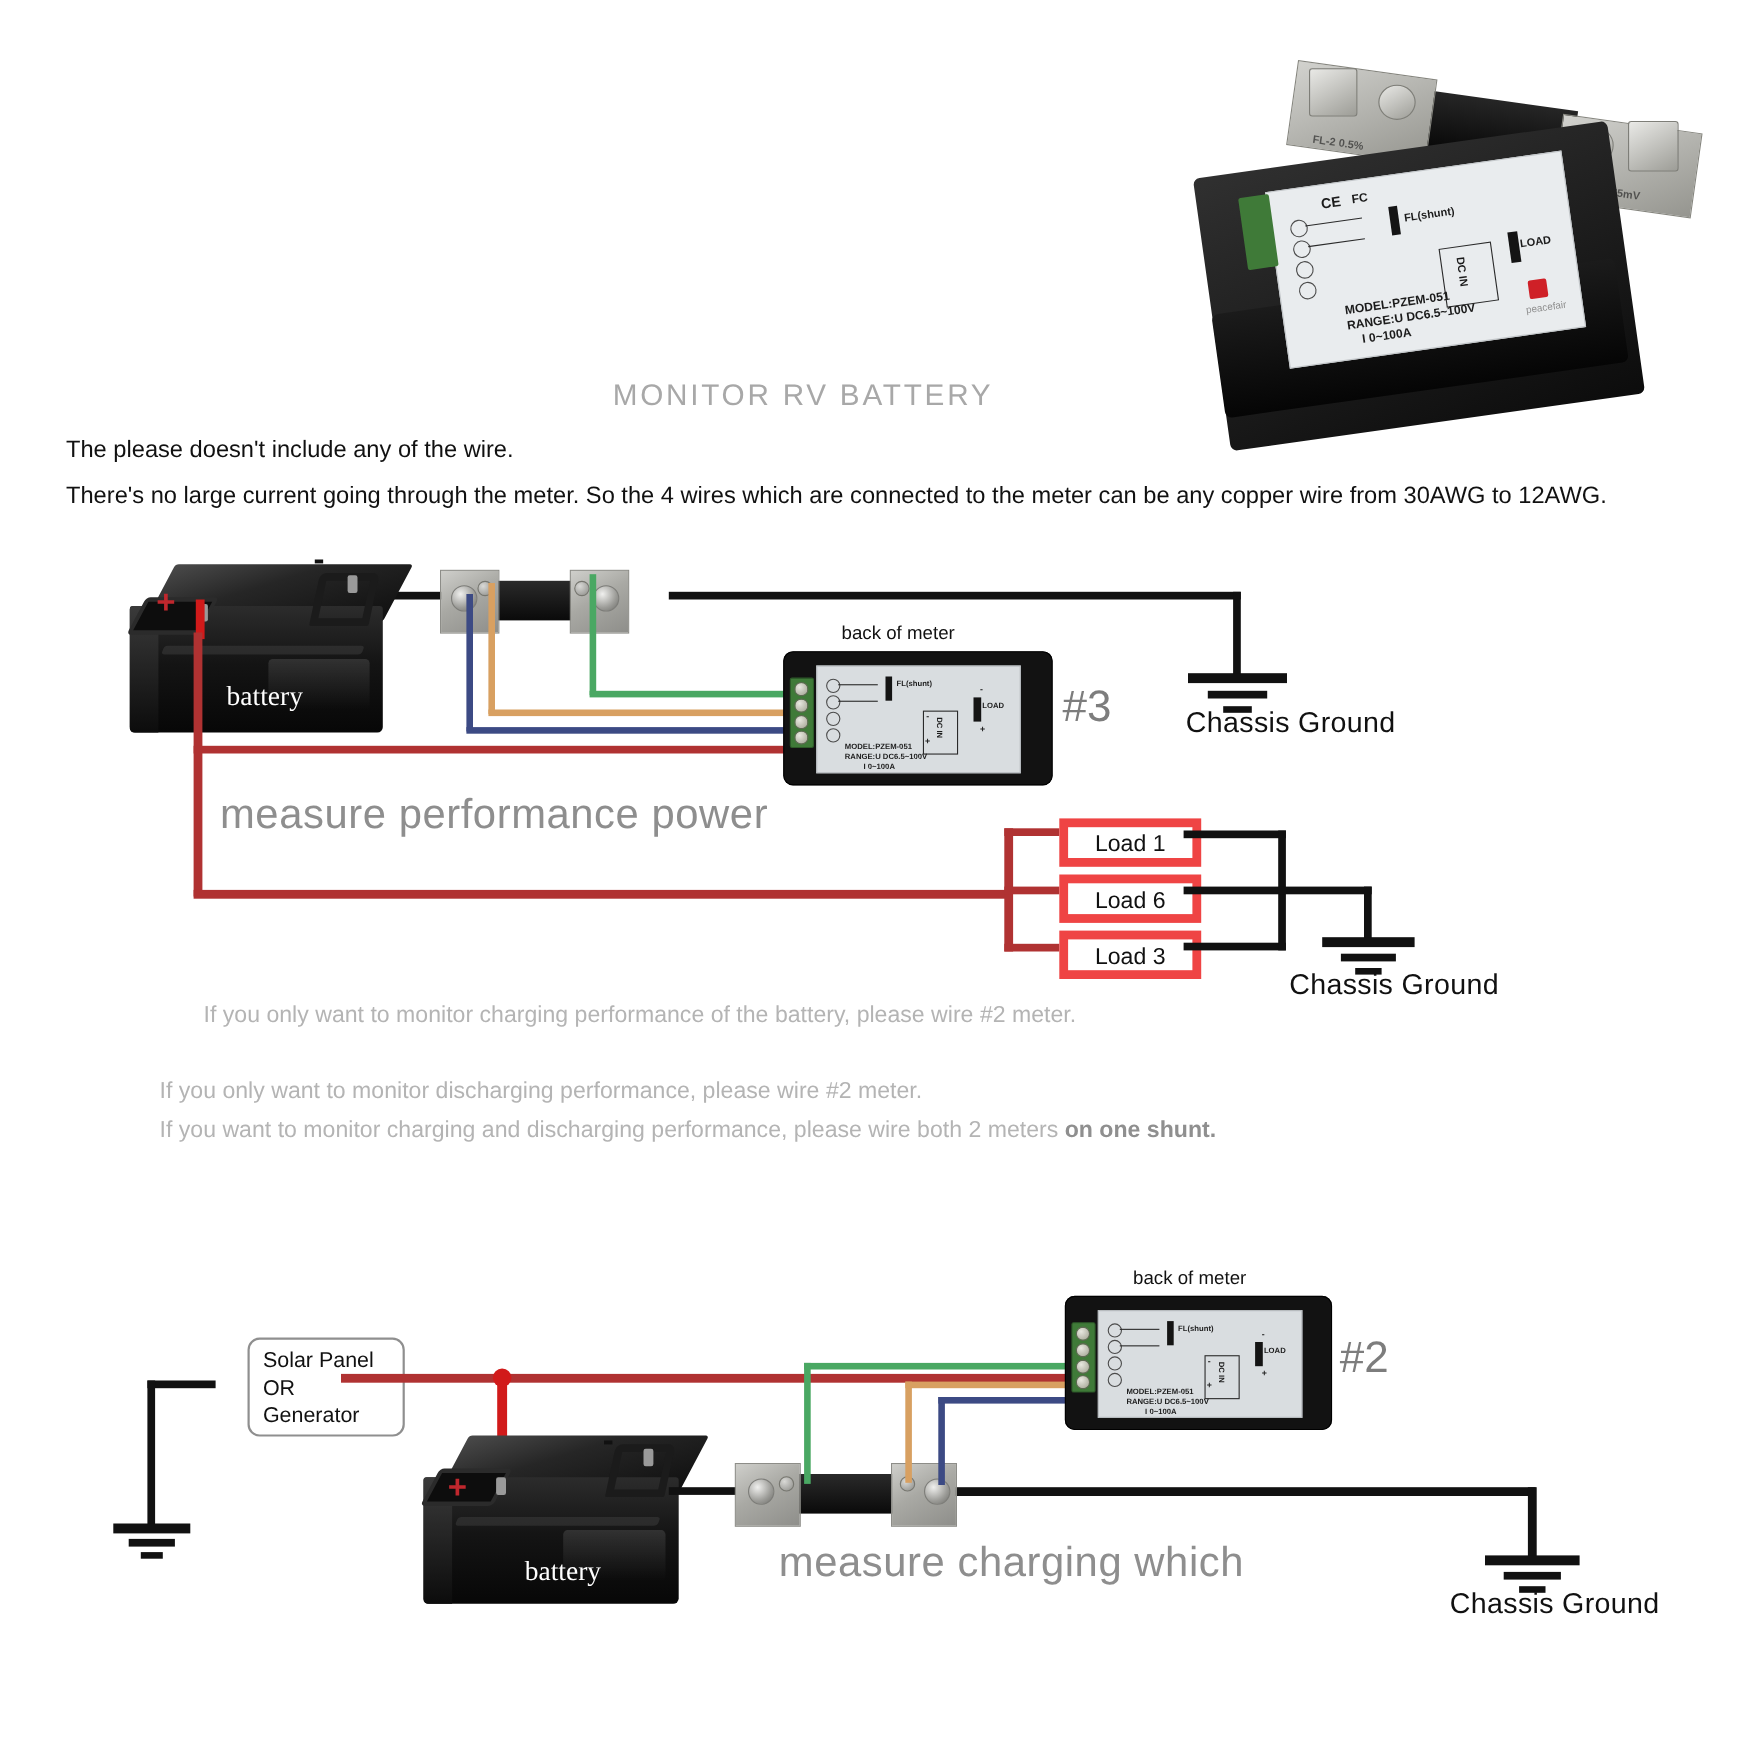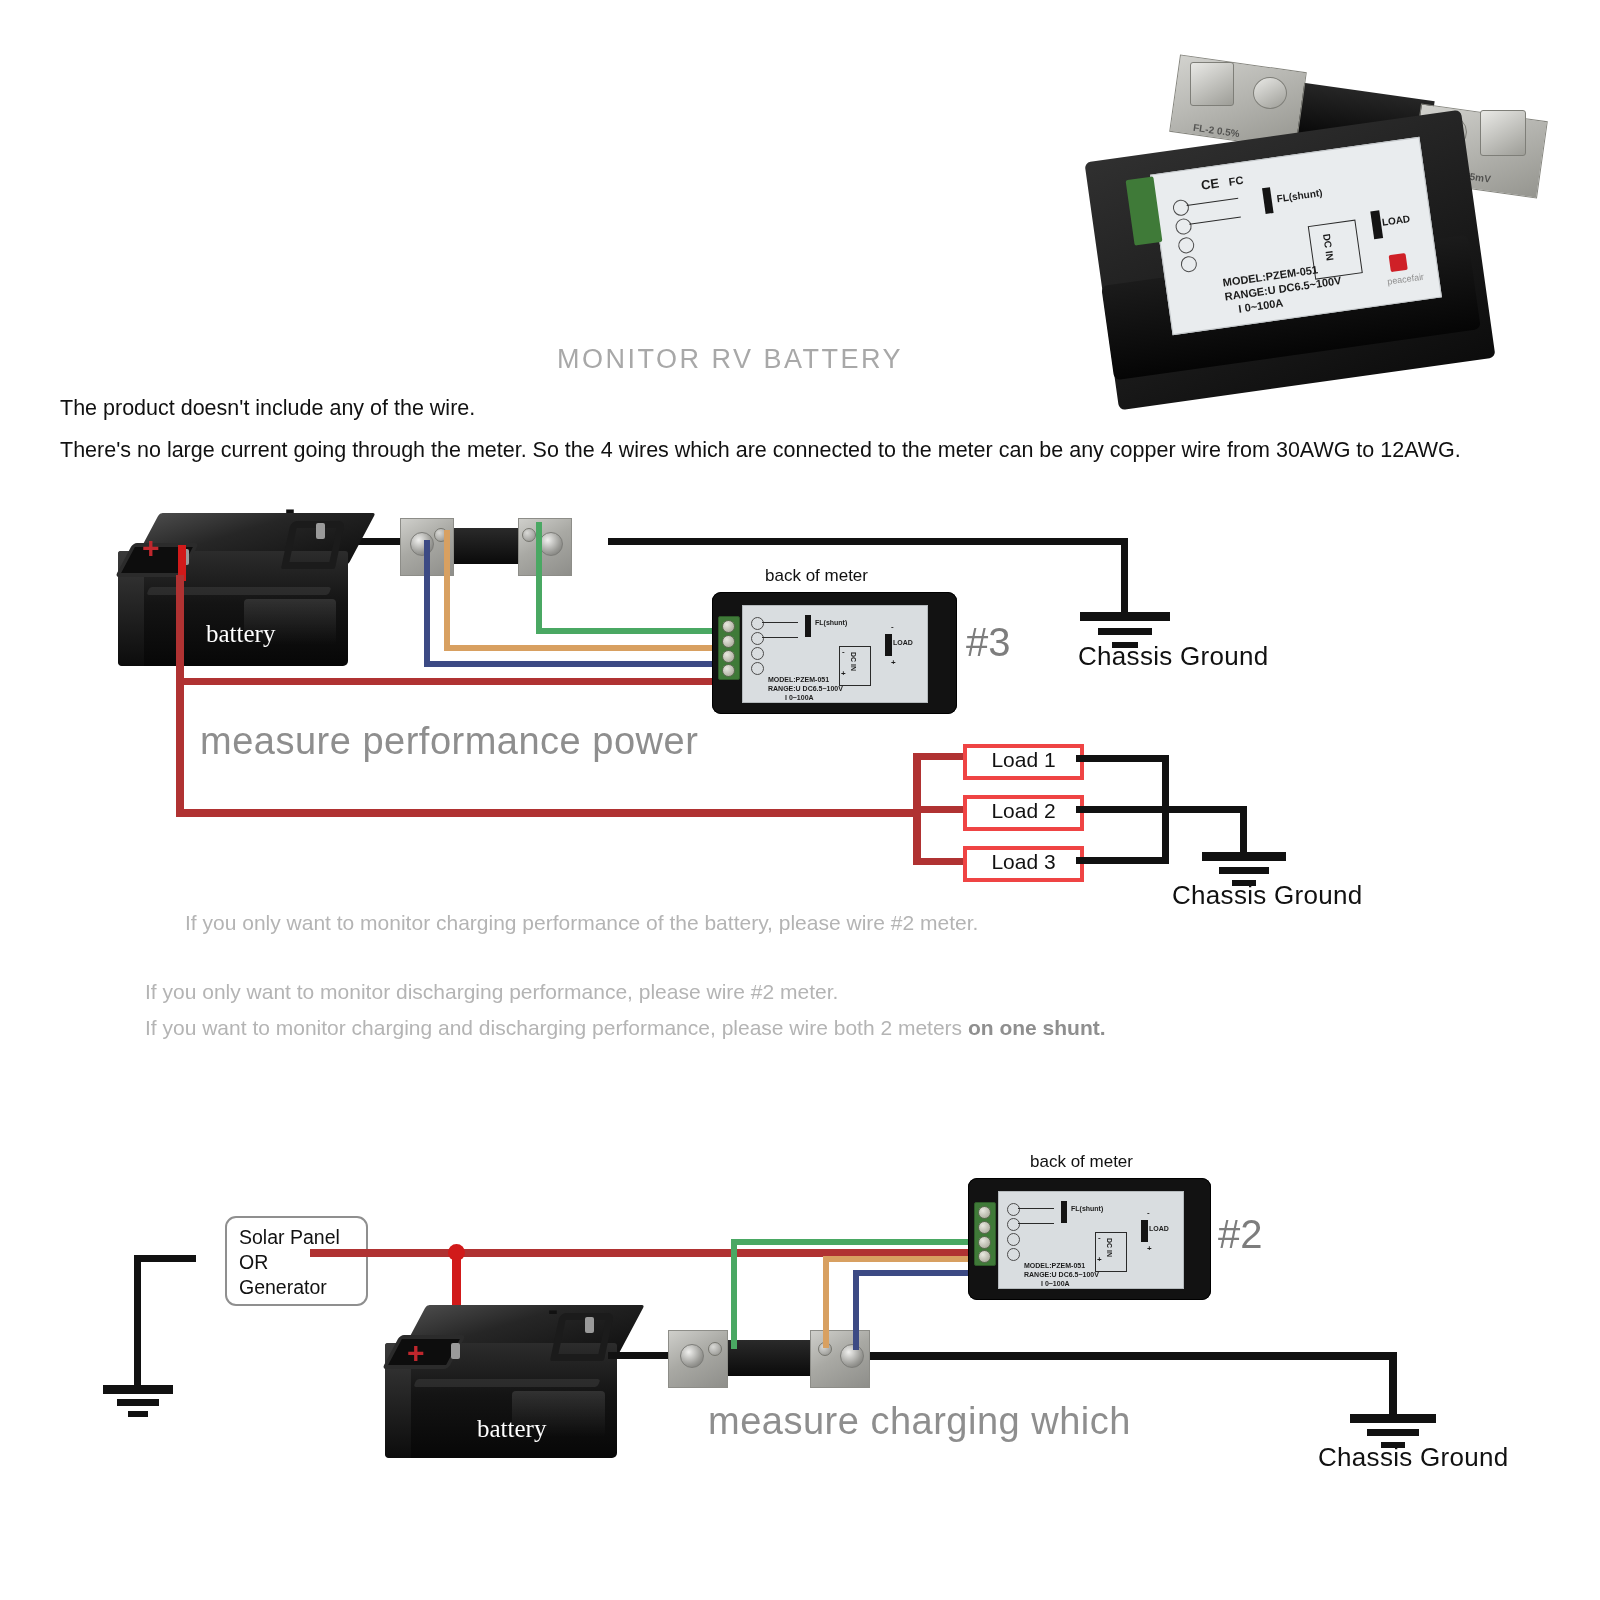--- a/index.html
+++ b/index.html
@@ -73,22 +73,22 @@
       white-space:nowrap;font-weight:700;}
   .lbl-line{position:absolute;background:#2a2a2a;}
   .lbl-ring{position:absolute;border:1.5px solid #4b4b4b;border-radius:50%;}
   .lbl-box{position:absolute;border:1.6px solid #2a2a2a;background:transparent;}
   .lbl-blk{position:absolute;background:#141414;}
 
   
   .gnd b1,.gnd .g1,.gnd .g2,.gnd .g3{position:absolute;background:#111;}
 
   
-  .loadbox{position:absolute;background:#fff;border:4px solid #ef4444;
-      display:flex;align-items:flex-start;justify-content:center;
+  .loadbox{position:absolute;background:#fff;border:8px solid #ef4444;
+      display:flex;align-items:flex-end;justify-content:center;
       font-size:21px;color:#111;}
 
   
   .solarbox{position:absolute;background:#fff;border:2px solid #8f8f8f;border-radius:11px;
       padding:7px 12px;font-size:19.5px;line-height:1.28;color:#111;}
 
   
   .photo{position:absolute;}
   .ph-case{position:absolute;background:linear-gradient(165deg,#303030,#0c0c0c);border-radius:6px;}
   .ph-face{position:absolute;background:#e9ecee;border:1px solid #c2c6c9;}
@@ -98,21 +98,21 @@
       background:linear-gradient(150deg,#e9e9e6,#9d9d97);border:1px solid #7e7e78;}
   .ph-green{position:absolute;background:#3f7a38;border-radius:2px;}
   .ph-txt{position:absolute;white-space:nowrap;color:#1b1b1b;font-weight:700;}
   .brandred{position:absolute;background:#cf2027;border-radius:2px;}
 </style>
 </head>
 <body>
 
 <div class="abs title-rv" style="left:557px;top:344px;">MONITOR RV BATTERY</div>
 
-<div class="abs body-line" style="left:60px;top:396px;">The product doesn't include any of the wire.</div>
+<div class="abs body-line" style="left:60px;top:396px;">The please doesn't include any of the wire.</div>
 <div class="abs body-line" style="left:60px;top:438px;">There's no large current going through the meter. So the 4 wires which are connected to the meter can be any copper wire from 30AWG to 12AWG.</div>
 
 <div class="photo" style="left:1060px;top:30px;width:540px;height:380px;">
 
   <div class="ph-shunt-bar" style="left:172px;top:57px;width:200px;height:52px;transform:rotate(8deg);"></div>
   <div class="ph-pad" style="left:114px;top:33px;width:126px;height:76px;transform:rotate(8deg);"></div>
   <div class="ph-pad" style="left:355px;top:82px;width:126px;height:76px;transform:rotate(8deg);"></div>
   <div class="ph-nut" style="left:130px;top:32px;width:42px;height:42px;"></div>
   <div class="ph-nut" style="left:193px;top:47px;width:32px;height:30px;border-radius:50%;"></div>
   <div class="ph-nut" style="left:375px;top:86px;width:30px;height:30px;border-radius:50%;"></div>
@@ -238,21 +238,21 @@
   </div>
 </div>
 <div class="abs hash" style="left:966px;top:620px;">#3</div>
 
 <div class="abs big-grey" style="left:200px;top:720px;">measure performance power</div>
 
 <div class="loadbox" style="left:963px;top:744px;width:113px;height:28px;">
   <span>Load 1</span>
 </div>
 <div class="loadbox" style="left:963px;top:795px;width:113px;height:28px;">
-  <span>Load 2</span>
+  <span>Load 6</span>
 </div>
 <div class="loadbox" style="left:963px;top:846px;width:113px;height:28px;">
   <span>Load 3</span>
 </div>
 
 <div class="w blk" style="left:1076px;top:755px;width:93px;height:7px;"></div>
 <div class="w blk" style="left:1076px;top:857px;width:93px;height:7px;"></div>
 <div class="w blk" style="left:1162px;top:755px;width:7px;height:109px;"></div>
 <div class="w blk" style="left:1076px;top:806px;width:171px;height:7px;"></div>
 <div class="w blk" style="left:1240px;top:806px;width:7px;height:50px;"></div>

